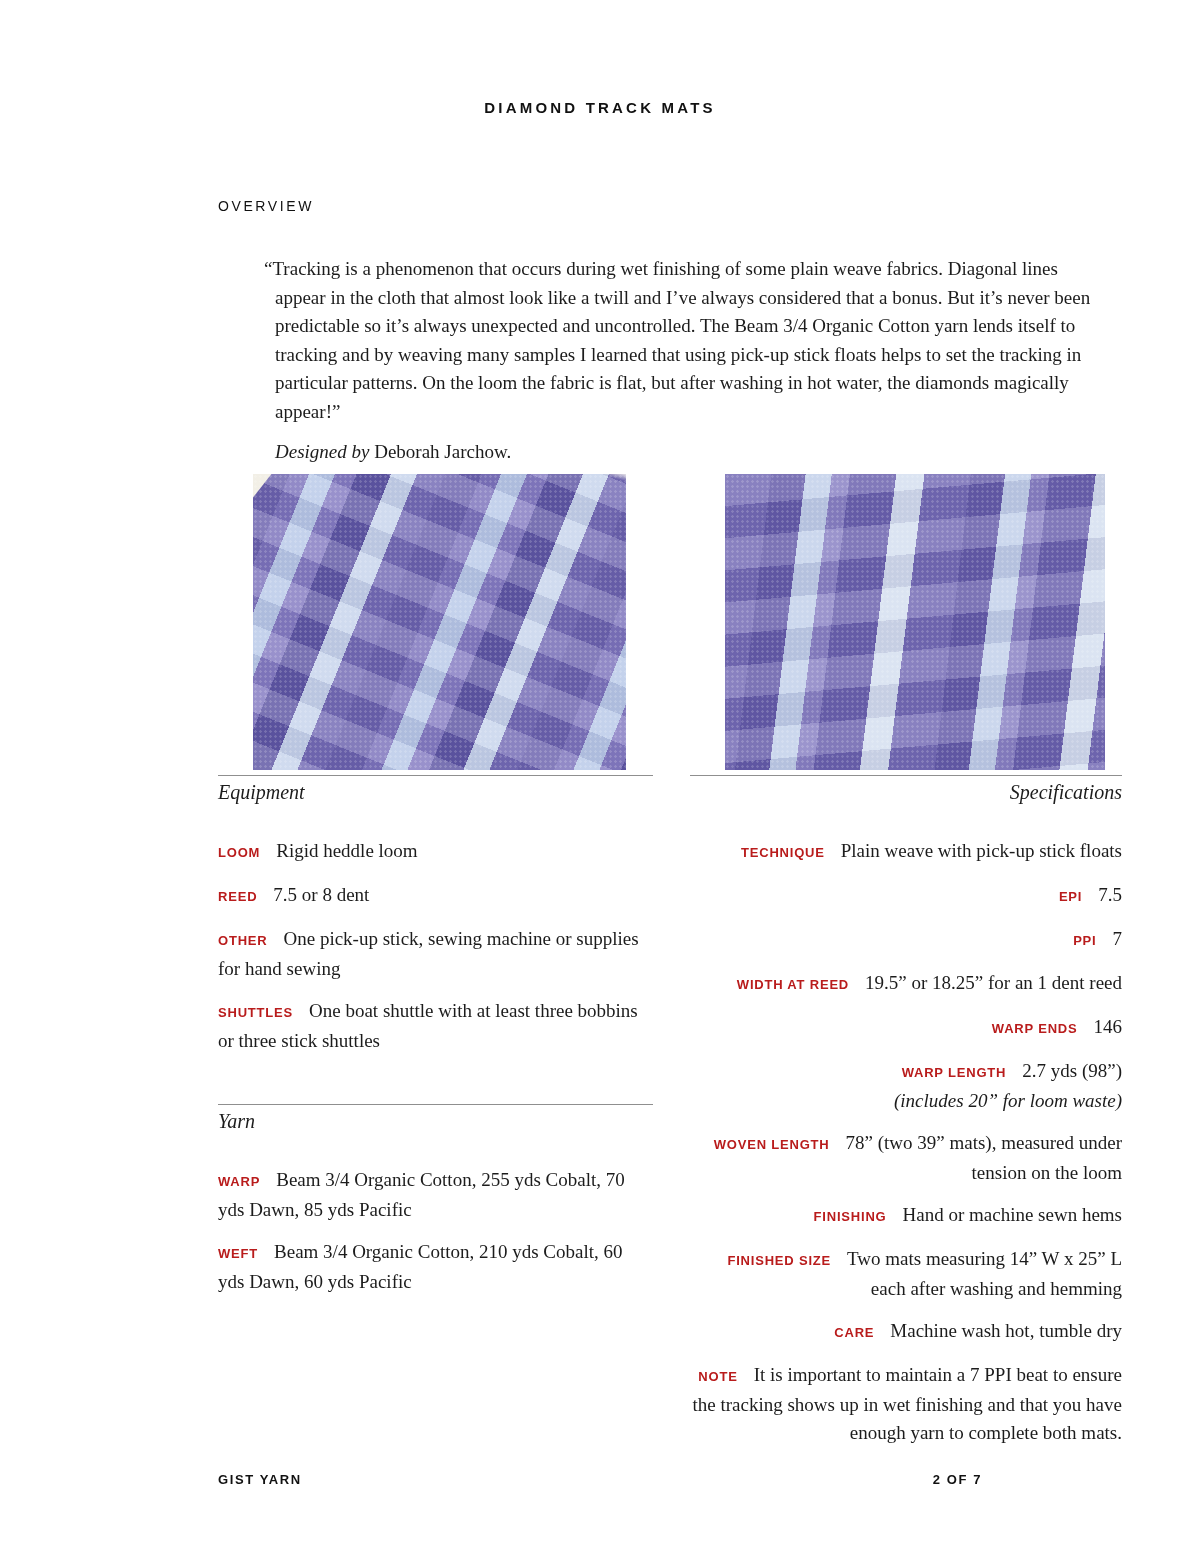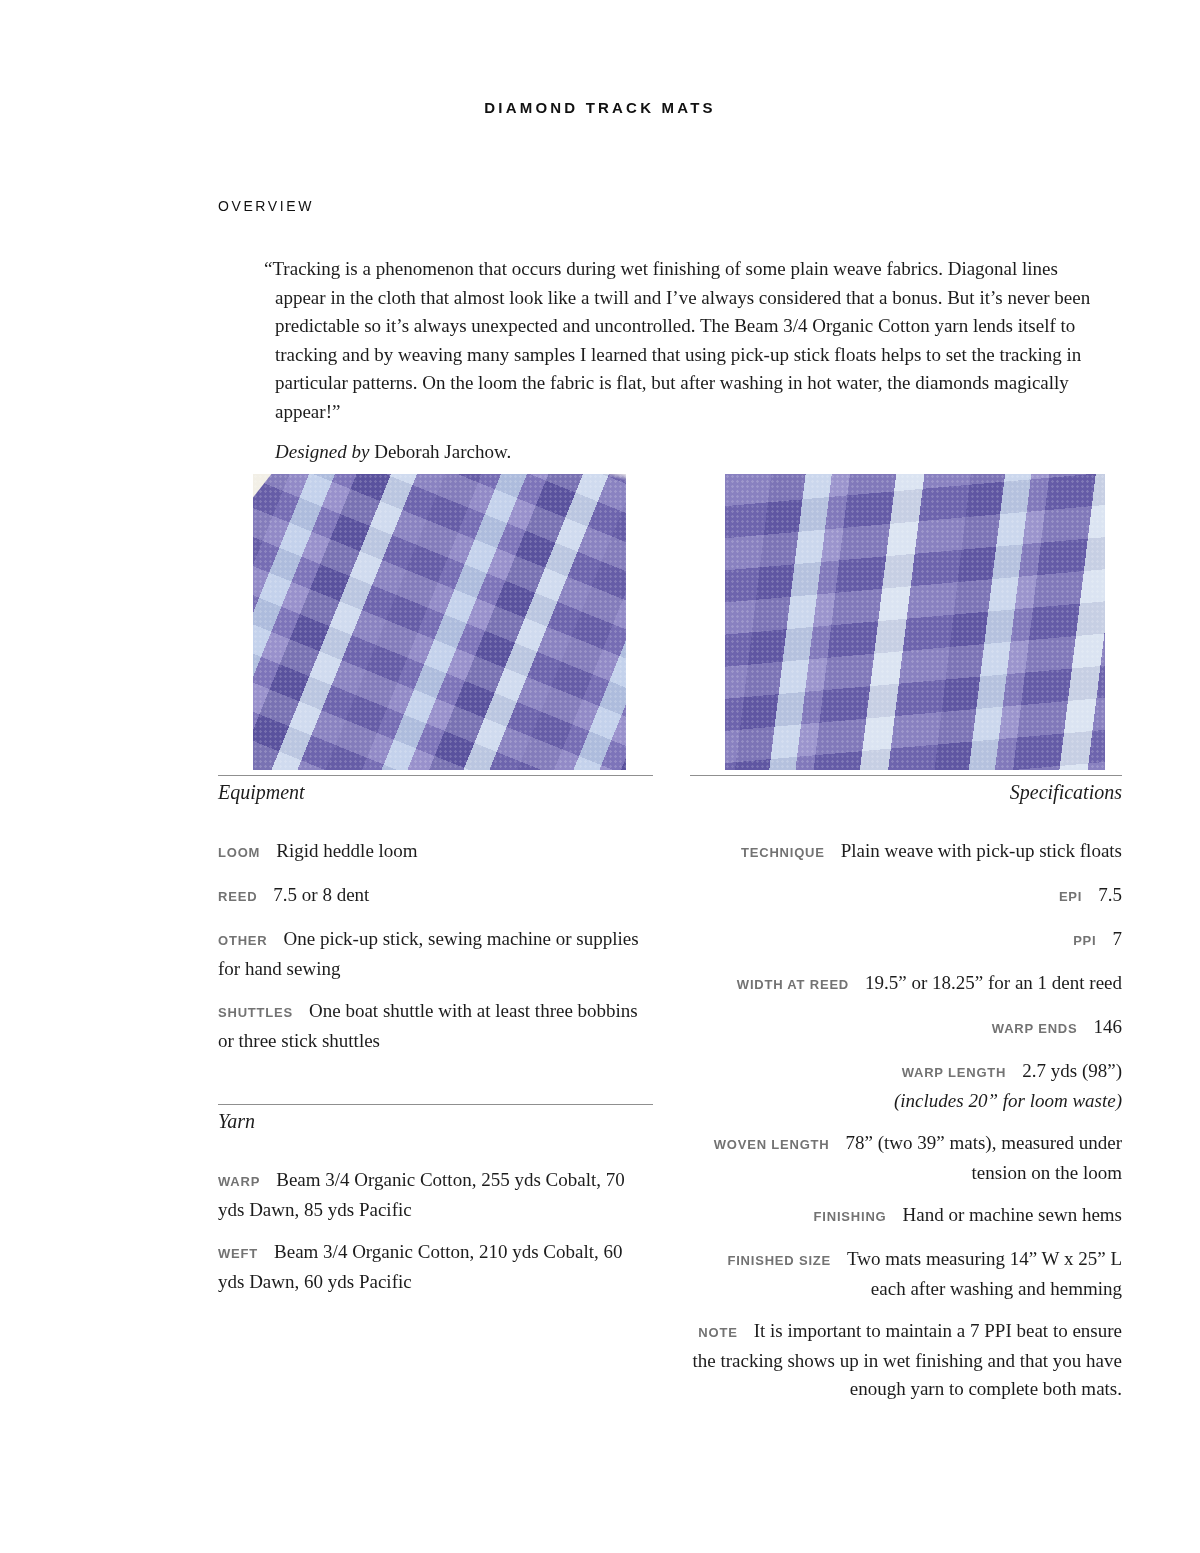--- a/index.html
+++ b/index.html
@@ -106,21 +106,21 @@
   .item {
     margin-bottom: 14px;
     font-size: 19px;
     line-height: 28px;
   }
   .label {
     font-family: "Liberation Sans", sans-serif;
     font-size: 13px;
     font-weight: 700;
     letter-spacing: 0.8px;
-    color: #737373;
+    color: #b91c1c;
     margin-right: 16px;
   }
   .footer {
     position: absolute;
     top: 1472px;
     left: 140px;
     right: 140px;
     display: flex;
     justify-content: space-between;
     font-family: "Liberation Sans", sans-serif;
@@ -186,21 +186,26 @@
           <p class="item"><span class="label">WARP ENDS</span><span class="value"><span>146</span></span></p>
 
           <p class="item"><span class="label">WARP LENGTH</span><span class="value"><span>2.7 yds (98”)</span><span class="italic block">(includes 20” for loom waste)</span></span></p>
 
           <p class="item"><span class="label">WOVEN LENGTH</span><span class="value"><span>78” (two 39” mats), measured under tension on the loom</span></span></p>
 
           <p class="item"><span class="label">FINISHING</span><span class="value"><span class="link">Hand or machine sewn</span><span> hems</span></span></p>
 
           <p class="item"><span class="label">FINISHED SIZE</span><span class="value"><span>Two mats measuring 14” W x 25” L each after washing and hemming</span></span></p>
 
+          <p class="item"><span class="label">CARE</span><span class="value"><span>Machine wash hot, tumble dry</span></span></p>
 
           <p class="item"><span class="label">NOTE</span><span class="value"><span>It is important to maintain a 7 PPI beat to ensure the tracking shows up in wet finishing and that you have enough yarn to complete both mats.</span></span></p>
         </div>
     </div>
 
   </div>
 
+  <div class="footer">
+    <span>GIST YARN</span>
+    <span>2 OF 7</span>
+  </div>
 
 </div>
 
 </body></html>

